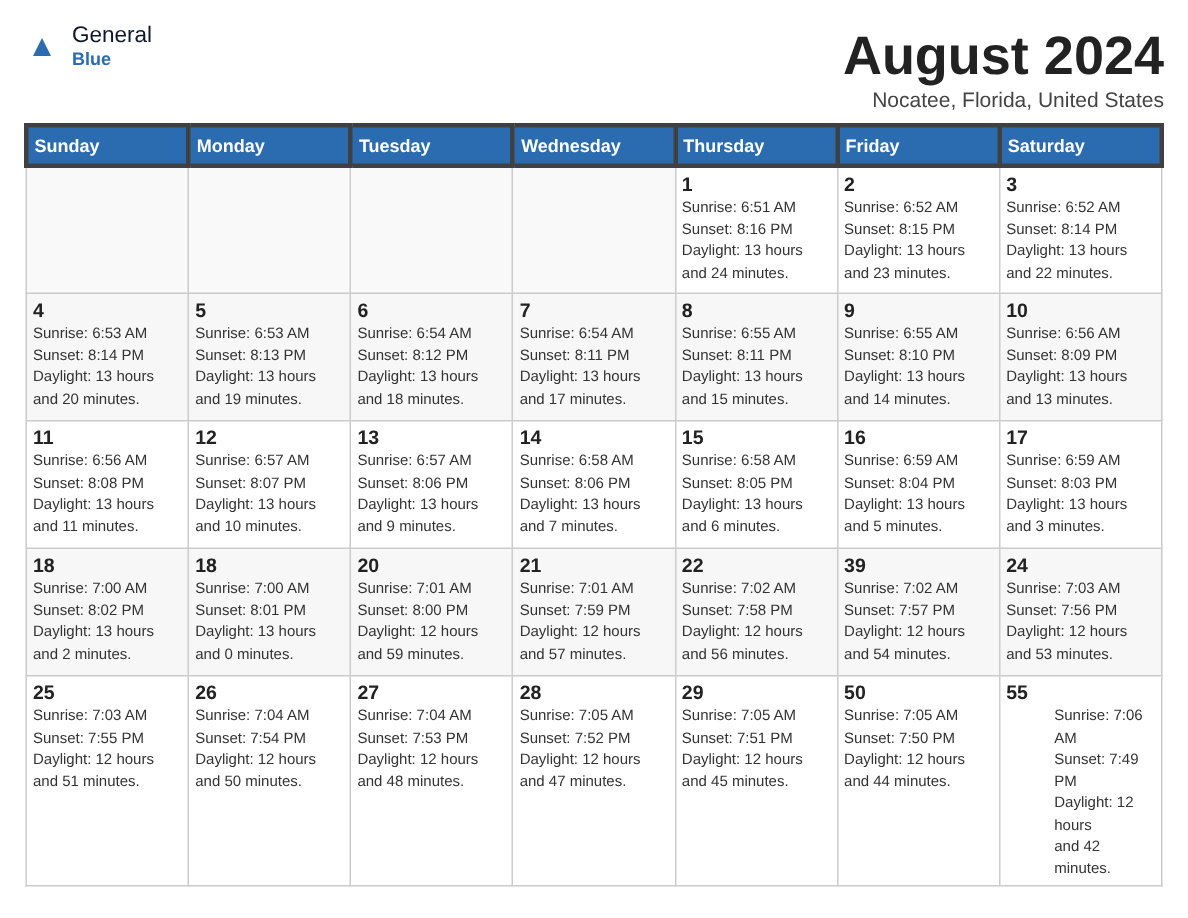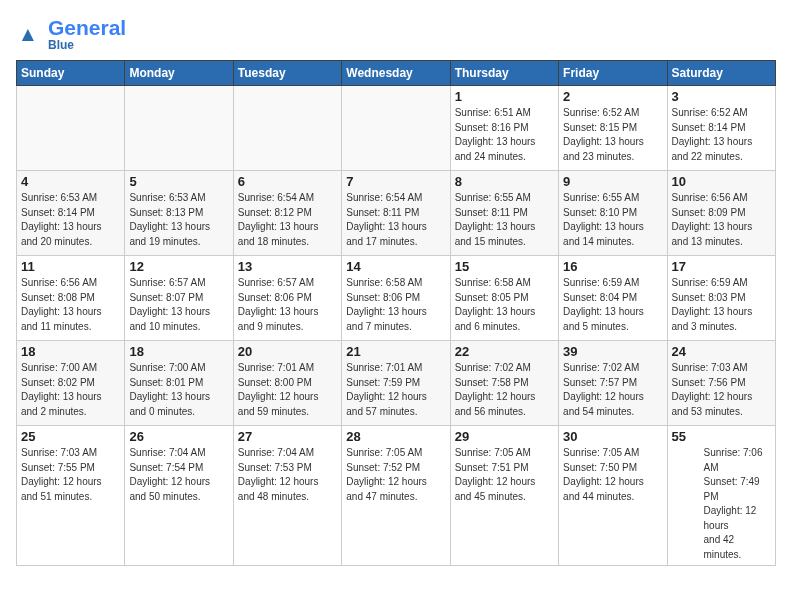--- a/index.html
+++ b/index.html
@@ -20,23 +20,23 @@
       display: flex;
       align-items: center;
       gap: 4px;
     }
     .logo-text {
       display: flex;
       flex-direction: column;
       line-height: 1.1;
     }
     .logo-general {
-      font-size: 21px;
-      font-weight: bold;
-      color: #3b82f6;
+      font-size: 15px;
+      font-weight: normal;
+      color: #0f172a;
     }
     .logo-blue {
       font-size: 12px;
       font-weight: bold;
       color: #2b6cb0;
     }
     .logo-icon {
       width: 28px;
       height: 28px;
     }
@@ -56,21 +56,21 @@
       width: 100%;
       border-collapse: collapse;
       table-layout: fixed;
     }
     th {
       background-color: #2b6cb0;
       color: #fff;
       font-size: 12px;
       padding: 5px 4px;
       text-align: left;
-      border: 1px solid #404040;
+      border: 3px solid #404040;
     }
     td {
       border: 1px solid #ccc;
       vertical-align: top;
       padding: 3px 4px;
       font-size: 10px;
       color: #333;
       height: 85px;
     }
     td.empty {
@@ -100,20 +100,24 @@
 <div class="header">
   <div class="logo">
     <svg class="logo-icon" viewBox="0 0 30 30">
       <text x="2" y="22" font-size="22" fill="#2b6cb0">▲</text>
     </svg>
     <div class="logo-text">
       <span class="logo-general">General</span>
       <span class="logo-blue">Blue</span>
     </div>
   </div>
+  <div class="title-block">
+    <div class="main-title">August 2024</div>
+    <div class="subtitle">Nocatee, Florida, United States</div>
+  </div>
 </div>
 
 <table>
   <thead>
     <tr id="weekday-header">
     <th>Sunday</th>
         <th>Monday</th>
         <th>Tuesday</th>
         <th>Wednesday</th>
         <th>Thursday</th>
@@ -332,21 +336,21 @@
 and 47 minutes.</div>
         </td>
         <td>
           <div class="day-num">29</div>
           <div class="day-info" style="white-space: pre-line;">Sunrise: 7:05 AM
 Sunset: 7:51 PM
 Daylight: 12 hours
 and 45 minutes.</div>
         </td>
         <td>
-          <div class="day-num">30</div>
+          <div class="day-num">50</div>
           <div class="day-info" style="white-space: pre-line;">Sunrise: 7:05 AM
 Sunset: 7:50 PM
 Daylight: 12 hours
 and 44 minutes.</div>
         </td>
         <td>
           <div class="day-num">55</div>
           <div class="day-info" style="white-space: pre-line; margin-left: 32px;">Sunrise: 7:06 AM
 Sunset: 7:49 PM
 Daylight: 12 hours

